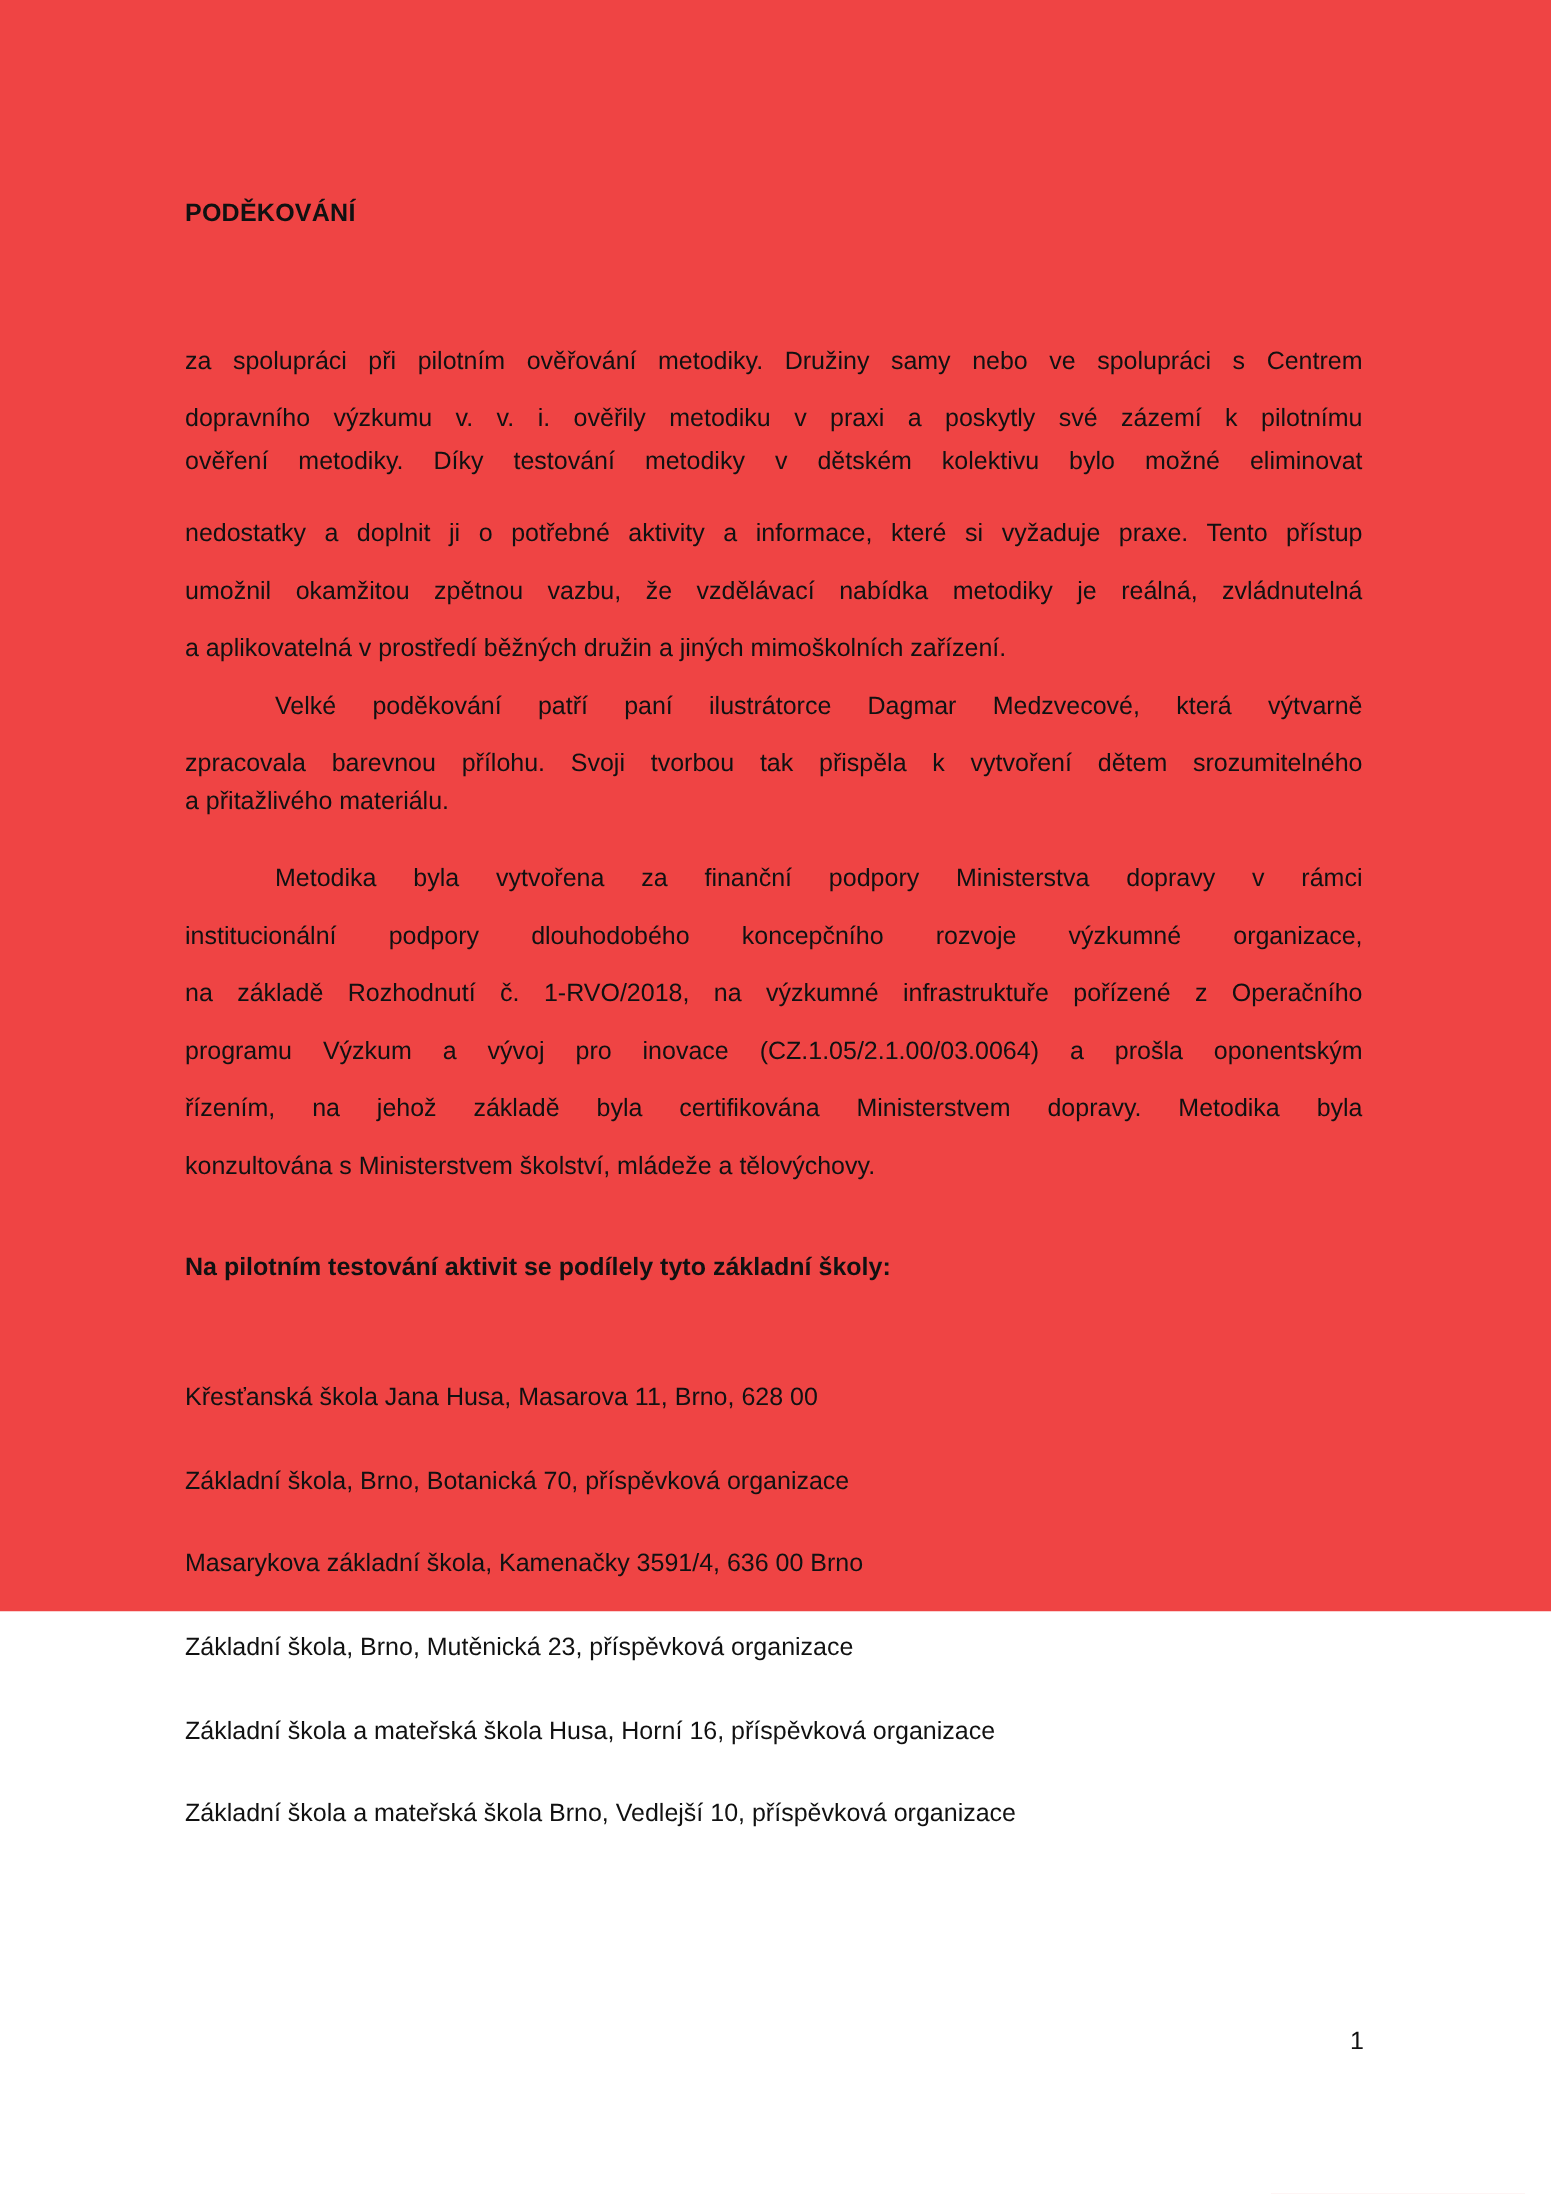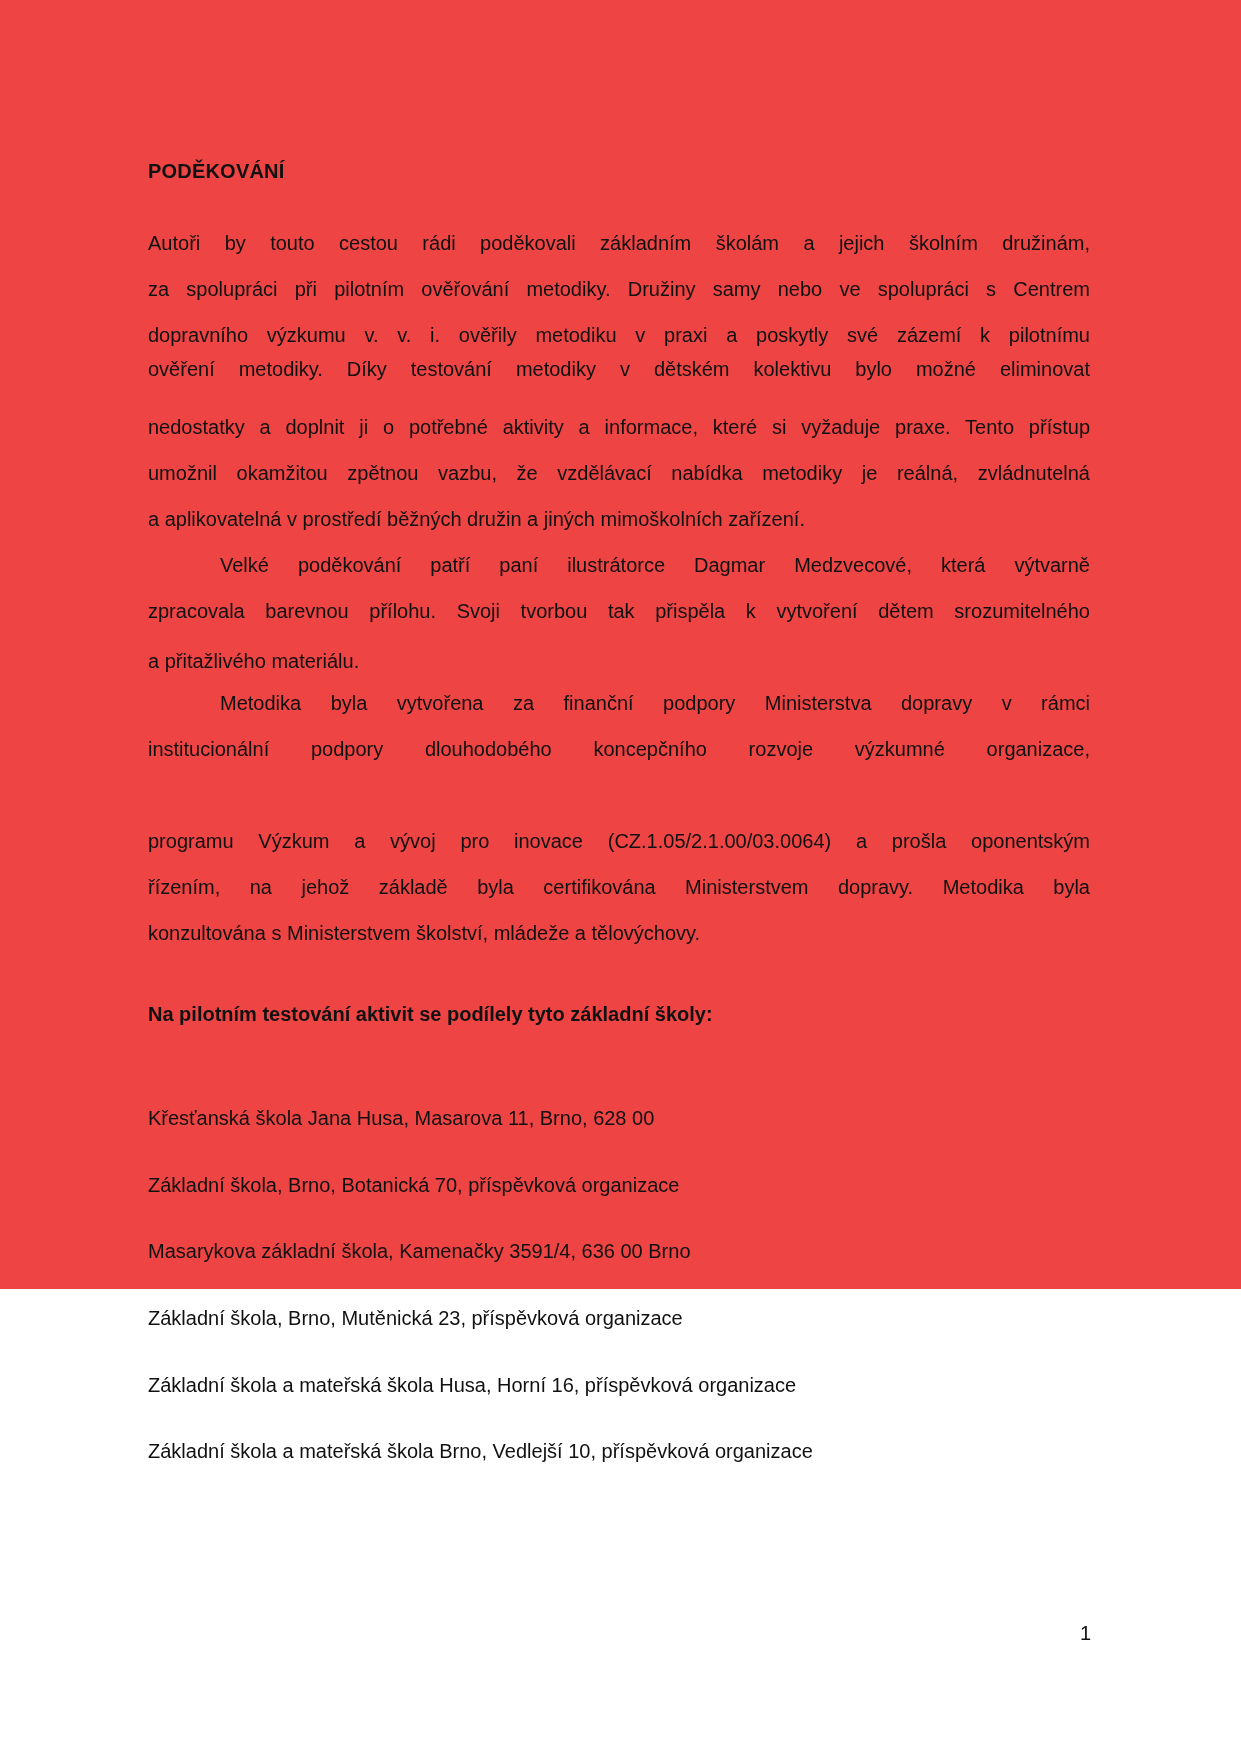--- a/index.html
+++ b/index.html
@@ -14,34 +14,34 @@
   .section-title { position: absolute; left: 148px; top: 1003px; font-size: 20px; font-weight: bold; text-underline-offset: 3px; }
   .school { position: absolute; left: 148px; font-size: 20px; line-height: 26px; white-space: nowrap; }
   .page-number { position: absolute; left: 1080px; top: 1622px; font-size: 20px; }
 </style>
 </head>
 <body>
 
 <div class="page">
   <div class="heading">PODĚKOVÁNÍ</div>
 
-  <div class="line just" style="top:230px">Autoři by touto cestou rádi poděkovali základním školám a jejich školním družinám,</div>
   <div class="line just" style="top:276px">za spolupráci při pilotním ověřování metodiky. Družiny samy nebo ve spolupráci s Centrem</div>
   <div class="line just" style="top:322px">dopravního výzkumu v. v. i. ověřily metodiku v praxi a poskytly své zázemí k pilotnímu</div>
   <div class="line just" style="top:356px">ověření metodiky. Díky testování metodiky v dětském kolektivu bylo možné eliminovat</div>
   <div class="line just" style="top:414px">nedostatky a doplnit ji o potřebné aktivity a informace, které si vyžaduje praxe. Tento přístup</div>
   <div class="line just" style="top:460px">umožnil okamžitou zpětnou vazbu, že vzdělávací nabídka metodiky je reálná, zvládnutelná</div>
   <div class="line last" style="top:506px">a aplikovatelná v prostředí běžných družin a jiných mimoškolních zařízení.</div>
 
   <div class="line just indent" style="top:552px">Velké poděkování patří paní ilustrátorce Dagmar Medzvecové, která výtvarně</div>
   <div class="line just" style="top:598px">zpracovala barevnou přílohu.  Svoji tvorbou tak přispěla k vytvoření dětem srozumitelného</div>
-  <div class="line last" style="top:648px">a přitažlivého materiálu.</div>
+  <div class="line last" style="top:628px">a přitažlivého materiálu.</div>
 
   <div class="line just" style="top:736px">institucionální podpory dlouhodobého koncepčního rozvoje výzkumné organizace,</div>
   <div class="line just indent" style="top:690px">Metodika byla vytvořena za finanční podpory Ministerstva dopravy v rámci</div>
+  <div class="line just" style="top:782px">na základě Rozhodnutí č. 1-RVO/2018, na výzkumné infrastruktuře pořízené z Operačního</div>
   <div class="line just" style="top:828px">programu Výzkum a vývoj pro inovace (CZ.1.05/2.1.00/03.0064) a prošla oponentským</div>
   <div class="line just" style="top:874px">řízením, na jehož základě byla certifikována Ministerstvem dopravy. Metodika byla</div>
   <div class="line last" style="top:920px">konzultována s Ministerstvem školství, mládeže a tělovýchovy.</div>
 
   <div class="section-title">Na pilotním testování aktivit se podílely tyto základní školy:</div>
 
   <div class="school" style="top:1105px">Křesťanská škola Jana Husa, Masarova 11, Brno, 628 00</div>
   <div class="school" style="top:1172px">Základní škola, Brno, Botanická 70, příspěvková organizace</div>
   <div class="school" style="top:1238px">Masarykova základní škola, Kamenačky 3591/4, 636 00 Brno</div>
   <div class="school" style="top:1305px">Základní škola, Brno, Mutěnická 23, příspěvková organizace</div>

